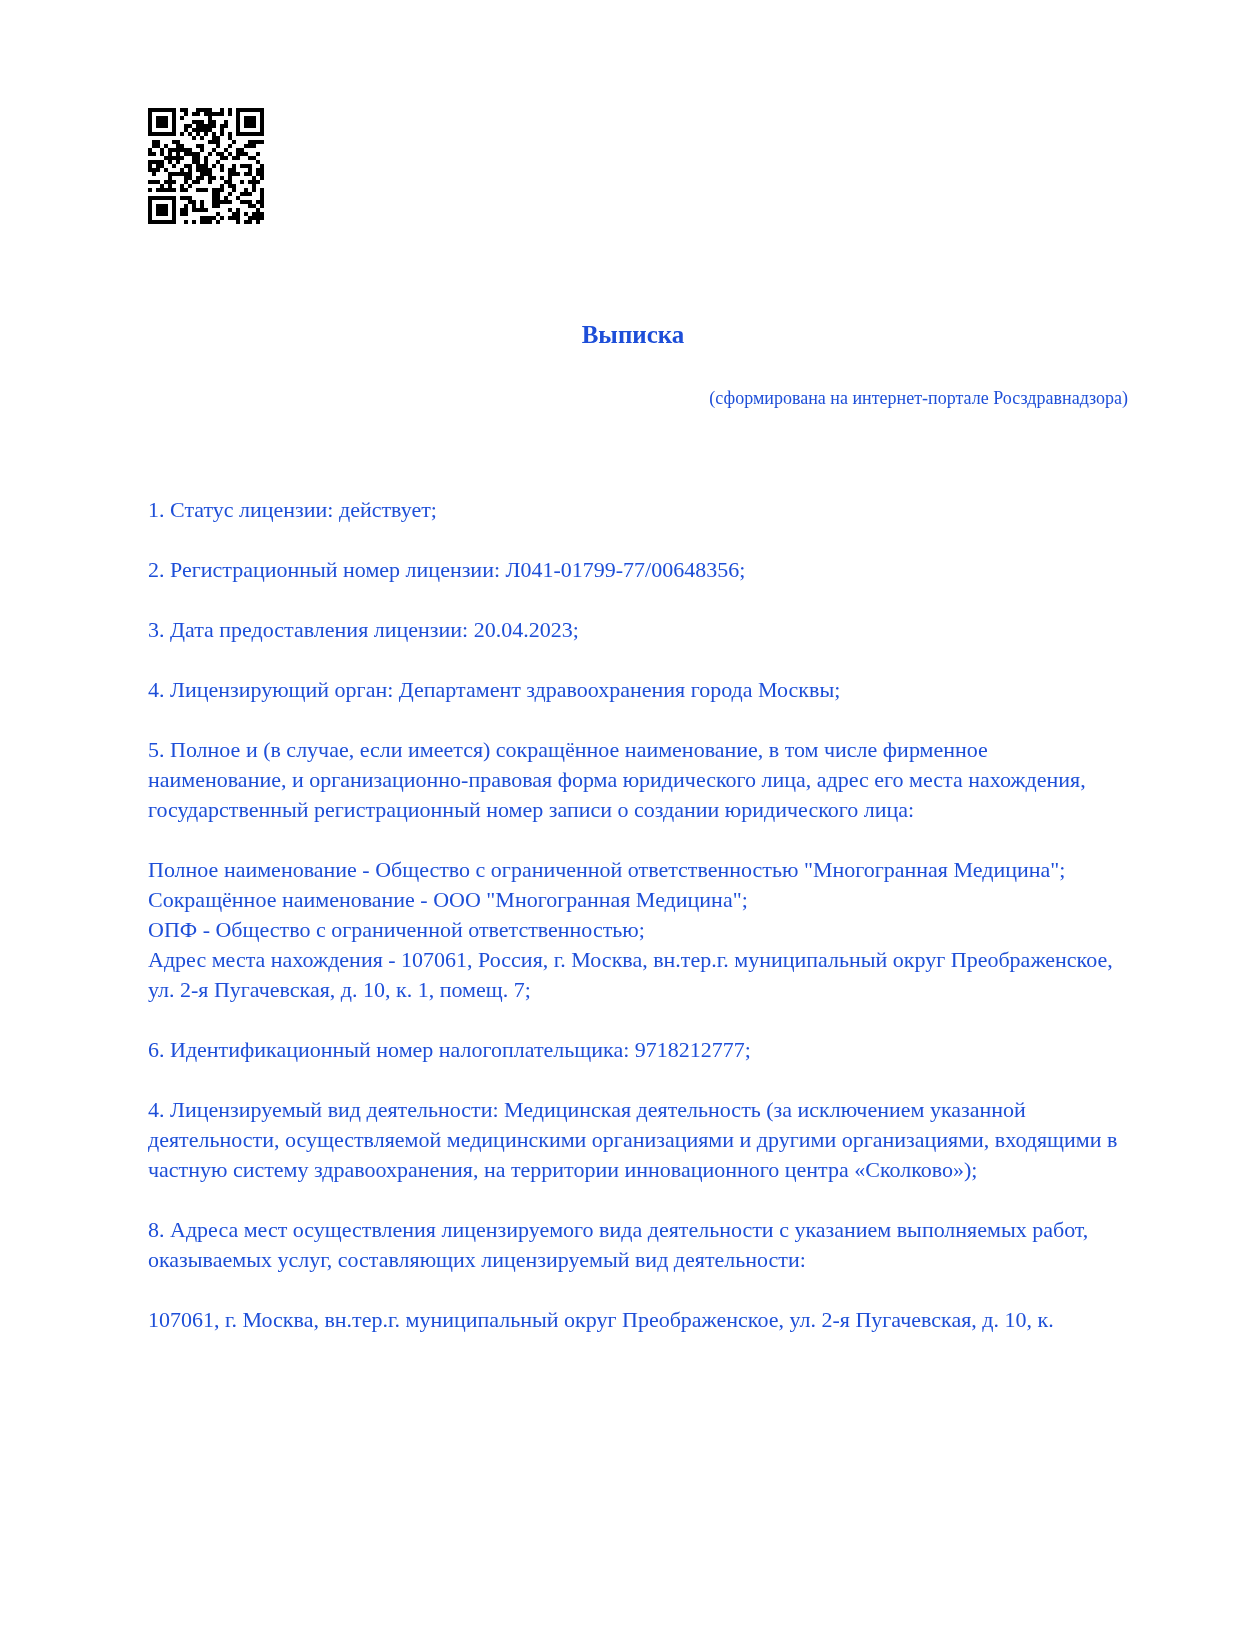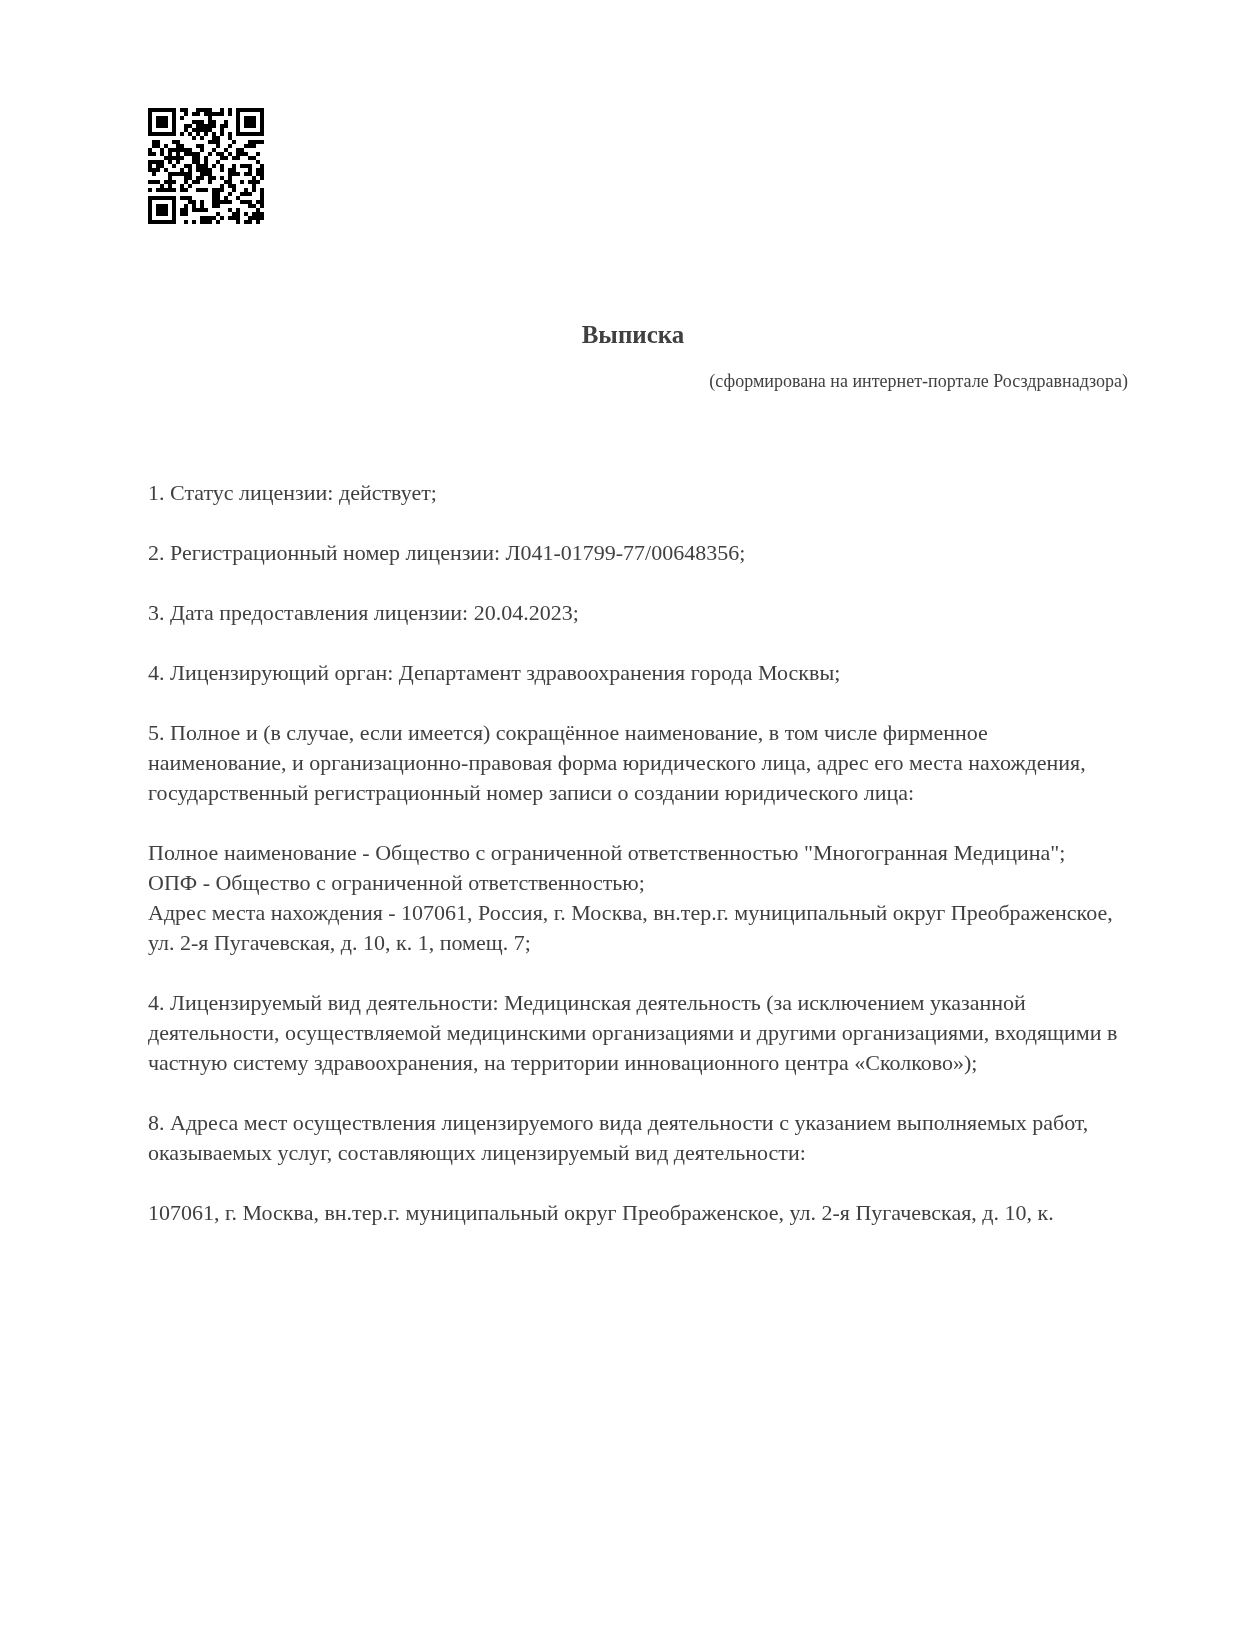--- a/index.html
+++ b/index.html
@@ -1,37 +1,37 @@
 <!DOCTYPE html>
 <html lang="ru"><head>
 <meta charset="utf-8">
 <style>
   html,body{margin:0;padding:0;background:#ffffff;}
   .page{
     position:relative;
     width:1240px;height:1650px;
-    background:#ffffff;color:#404040;
+    background:#ffffff;color:#1d4ed8;
     font-family:"Liberation Serif","DejaVu Serif",serif;
     overflow:hidden;
   }
   .qr{
     position:absolute;left:148px;top:108px;
     width:116px;height:116px;
   }
   .qr svg{width:100%;height:100%;display:block;}
   .content{
     position:absolute;left:138px;top:318px;width:990px;
   }
   .title{
     text-align:center;font-weight:bold;
     font-size:25px;line-height:33px;
   }
   .subtitle{
     text-align:right;font-size:18px;line-height:22px;
-    margin-top:19px;
+    margin-top:36px;
   }
   .body{margin-top:86px;font-size:22px;line-height:30px;margin-left:10px;}
   .body p{margin:0 0 30px 0;padding:0;}
   .body p:last-child{margin-bottom:0;}
   .line{display:block;}
   .nowrap{white-space:nowrap;}
 </style>
 </head>
 <body>
 
@@ -459,22 +459,24 @@
     <div class="subtitle">(сформирована на интернет-портале Росздравнадзора)</div>
 
     <div class="body" id="document-body">
         <p>1. Статус лицензии: действует;</p>
         <p>2. Регистрационный номер лицензии: Л041-01799-77/00648356;</p>
         <p>3. Дата предоставления лицензии: 20.04.2023;</p>
         <p>4. Лицензирующий орган: Департамент здравоохранения города Москвы;</p>
         <p>5. Полное и (в случае, если имеется) сокращённое наименование, в том числе фирменное наименование, и организационно-правовая форма юридического лица, адрес его места нахождения, государственный регистрационный номер записи о создании юридического лица:</p>
         <p>
           <span class="line">Полное наименование - Общество с ограниченной ответственностью "Многогранная Медицина";</span>
+          <span class="line">Сокращённое наименование - ООО "Многогранная Медицина";</span>
           <span class="line">ОПФ - Общество с ограниченной ответственностью;</span>
           <span class="line">Адрес места нахождения - 107061, Россия, г. Москва, вн.тер.г. муниципальный округ Преображенское, ул. 2-я Пугачевская, д. 10, к. 1, помещ. 7;</span>
         </p>
+        <p>6. Идентификационный номер налогоплательщика: 9718212777;</p>
         <p>4. Лицензируемый вид деятельности: Медицинская деятельность (за исключением указанной деятельности, осуществляемой медицинскими организациями и другими организациями, входящими в частную систему здравоохранения, на территории инновационного центра «Сколково»);</p>
         <p>8. Адреса мест осуществления лицензируемого вида деятельности с указанием выполняемых работ, оказываемых услуг, составляющих лицензируемый вид деятельности:</p>
         <p class="nowrap">107061, г. Москва, вн.тер.г. муниципальный округ Преображенское, ул. 2-я Пугачевская, д. 10, к.</p>
       </div>
   </div>
 
 </div>
 
 </body></html>

